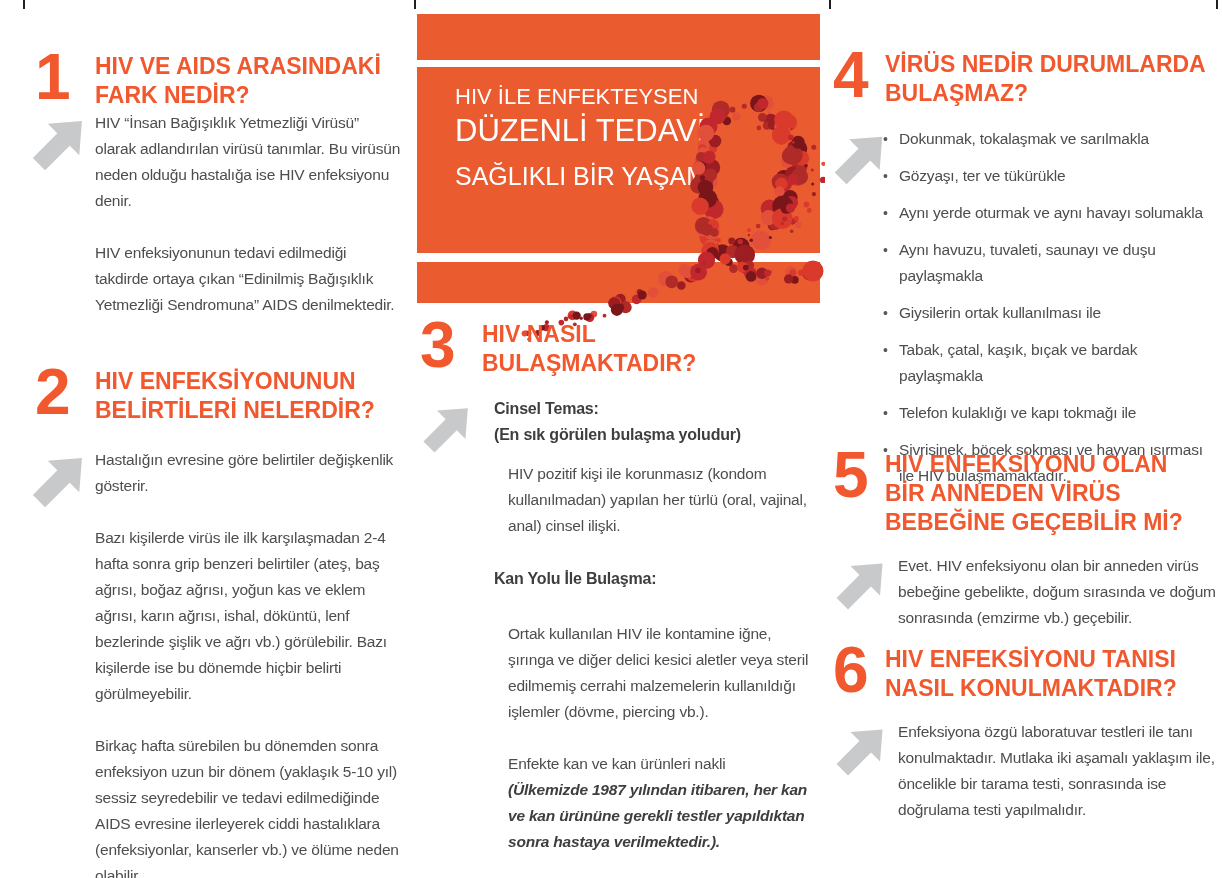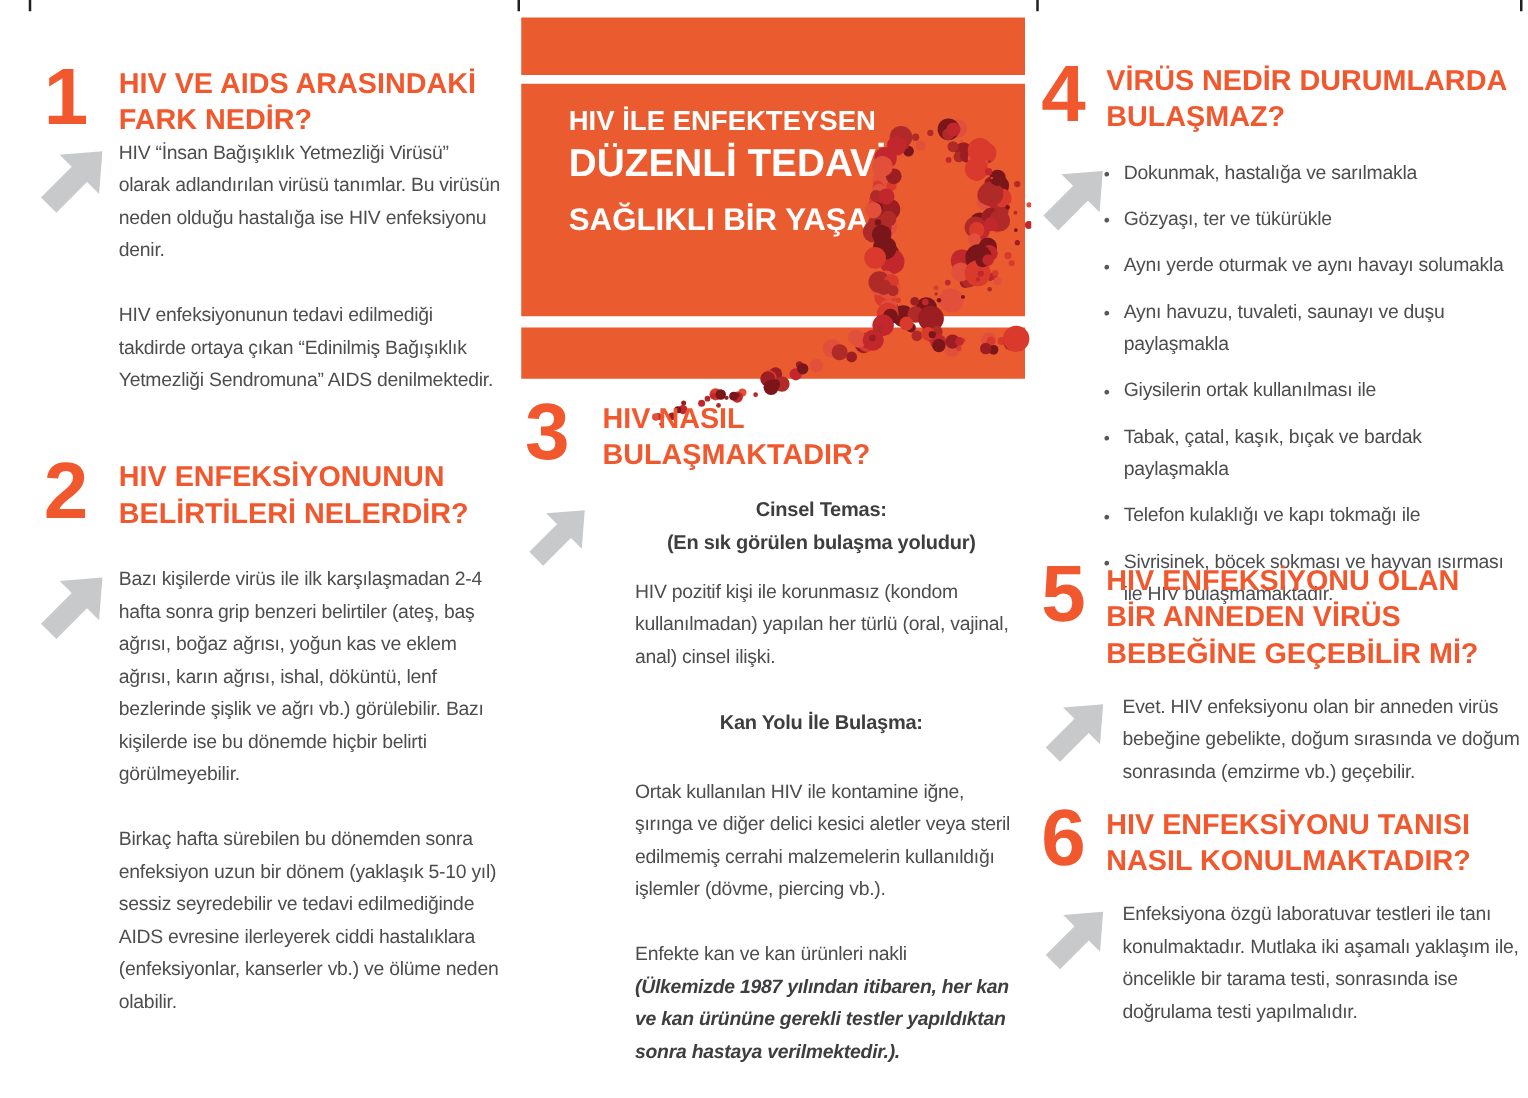--- a/index.html
+++ b/index.html
@@ -13,30 +13,30 @@
   .page{position:relative;width:1222px;height:878px;background:#ffffff;overflow:hidden;
         font-family:"Liberation Sans",sans-serif;}
   .mark{position:absolute;top:0;width:2px;height:9px;background:#231f20;}
   .sec{position:absolute;}
   .sec-head{display:flex;align-items:flex-start;}
   .num{font-weight:700;color:var(--accent);font-size:64px;line-height:54px;letter-spacing:-2px;}
   .title{font-weight:700;color:var(--accent);font-size:23px;line-height:29px;padding-top:2px;}
   .body{position:relative;}
   .arrow{position:absolute;}
   .p{color:var(--body);font-size:15.5px;line-height:26px;letter-spacing:-0.2px;margin:0 0 22px 0;}
-  .sub{color:var(--bold);font-weight:700;font-size:16px;line-height:26px;letter-spacing:-0.2px;margin:0;text-align:center;}
+  .sub{color:var(--bold);font-weight:700;font-size:16px;line-height:26px;letter-spacing:-0.2px;margin:0;}
   .it{font-style:italic;font-weight:700;color:var(--bold);}
   .bullet{display:flex;margin-bottom:11px;}
   .dot{width:16px;color:#58585A;font-size:14px;line-height:26px;flex:none;}
   .btxt{color:var(--body);font-size:15.5px;line-height:26px;letter-spacing:-0.2px;}
   
   .banner{position:absolute;left:417px;top:14px;width:403px;}
   .bar{background:var(--banner);}
   .panel{background:var(--banner);padding:16px 0 0 38px;box-sizing:border-box;}
-  .bl{color:#fff;font-weight:700;}
+  .bl{color:#fff;font-weight:400;}
   .bl1{font-size:22px;line-height:27px;margin-bottom:3px;}
   .bl2{font-size:31px;line-height:36px;}
   .bl4{font-size:25px;line-height:29px;}
   .bl4.first{margin-top:13px;}
   .ribbon{position:absolute;left:505px;top:85px;width:320px;height:260px;pointer-events:none;}
 </style>
 </head>
 <body>
 
 <div class="page">
@@ -311,20 +311,21 @@
       <div class="num" style="width:44px;margin-right:16px">2</div>
       <div class="title" style="width:302px">HIV ENFEKSİYONUNUN BELİRTİLERİ NELERDİR?</div>
     </div>
     <div class="body" style="margin-top:22px;padding-left:60px">
       <svg class="arrow" style="left:-6px;top:2px;width:62px;height:62px" viewBox="0 0 100 100" fill="#C8C9CB">
         <g transform="rotate(-45 50 50)">
             <rect x="2" y="36" width="60" height="28"></rect>
             <polygon points="58,14 100,50 58,86"></polygon>
           </g>
       </svg>
+      <p class="p">Hastalığın evresine göre belirtiler değişkenlik gösterir.</p>
       <p class="p" style="margin-top:26px">Bazı kişilerde virüs ile ilk karşılaşmadan 2-4 hafta sonra grip benzeri belirtiler (ateş, baş ağrısı, boğaz ağrısı, yoğun kas ve eklem ağrısı, karın ağrısı, ishal, döküntü, lenf bezlerinde şişlik ve ağrı vb.) görülebilir. Bazı kişilerde ise bu dönemde hiçbir belirti görülmeyebilir.</p>
       <p class="p" style="margin-top:26px">Birkaç hafta sürebilen bu dönemden sonra enfeksiyon uzun bir dönem (yaklaşık 5-10 yıl)  sessiz seyredebilir ve tedavi edilmediğinde AIDS evresine ilerleyerek ciddi hastalıklara (enfeksiyonlar, kanserler vb.) ve ölüme neden olabilir.</p>
     </div>
   </div>
 
   <div class="sec" style="left:420px;top:318px;width:400px">
     <div class="sec-head">
       <div class="num" style="width:46px;margin-right:16px">3</div>
       <div class="title" style="width:225px">HIV NASIL BULAŞMAKTADIR?</div>
     </div>
@@ -354,21 +355,21 @@
     </div>
     <div class="body" style="margin-top:18px;padding-left:50px">
       <svg class="arrow" style="left:-2px;top:2px;width:60px;height:60px" viewBox="0 0 100 100" fill="#C8C9CB">
         <g transform="rotate(-45 50 50)">
             <rect x="2" y="36" width="60" height="28"></rect>
             <polygon points="58,14 100,50 58,86"></polygon>
           </g>
       </svg>
       <div class="bullet">
           <span class="dot">•</span>
-          <span class="btxt">Dokunmak, hastalığa ve sarılmakla</span>
+          <span class="btxt">Dokunmak, tokalaşmak ve sarılmakla</span>
         </div>
       <div class="bullet">
           <span class="dot">•</span>
           <span class="btxt">Gözyaşı, ter ve tükürükle</span>
         </div>
       <div class="bullet">
           <span class="dot">•</span>
           <span class="btxt">Aynı yerde oturmak ve aynı havayı solumakla</span>
         </div>
       <div class="bullet">

